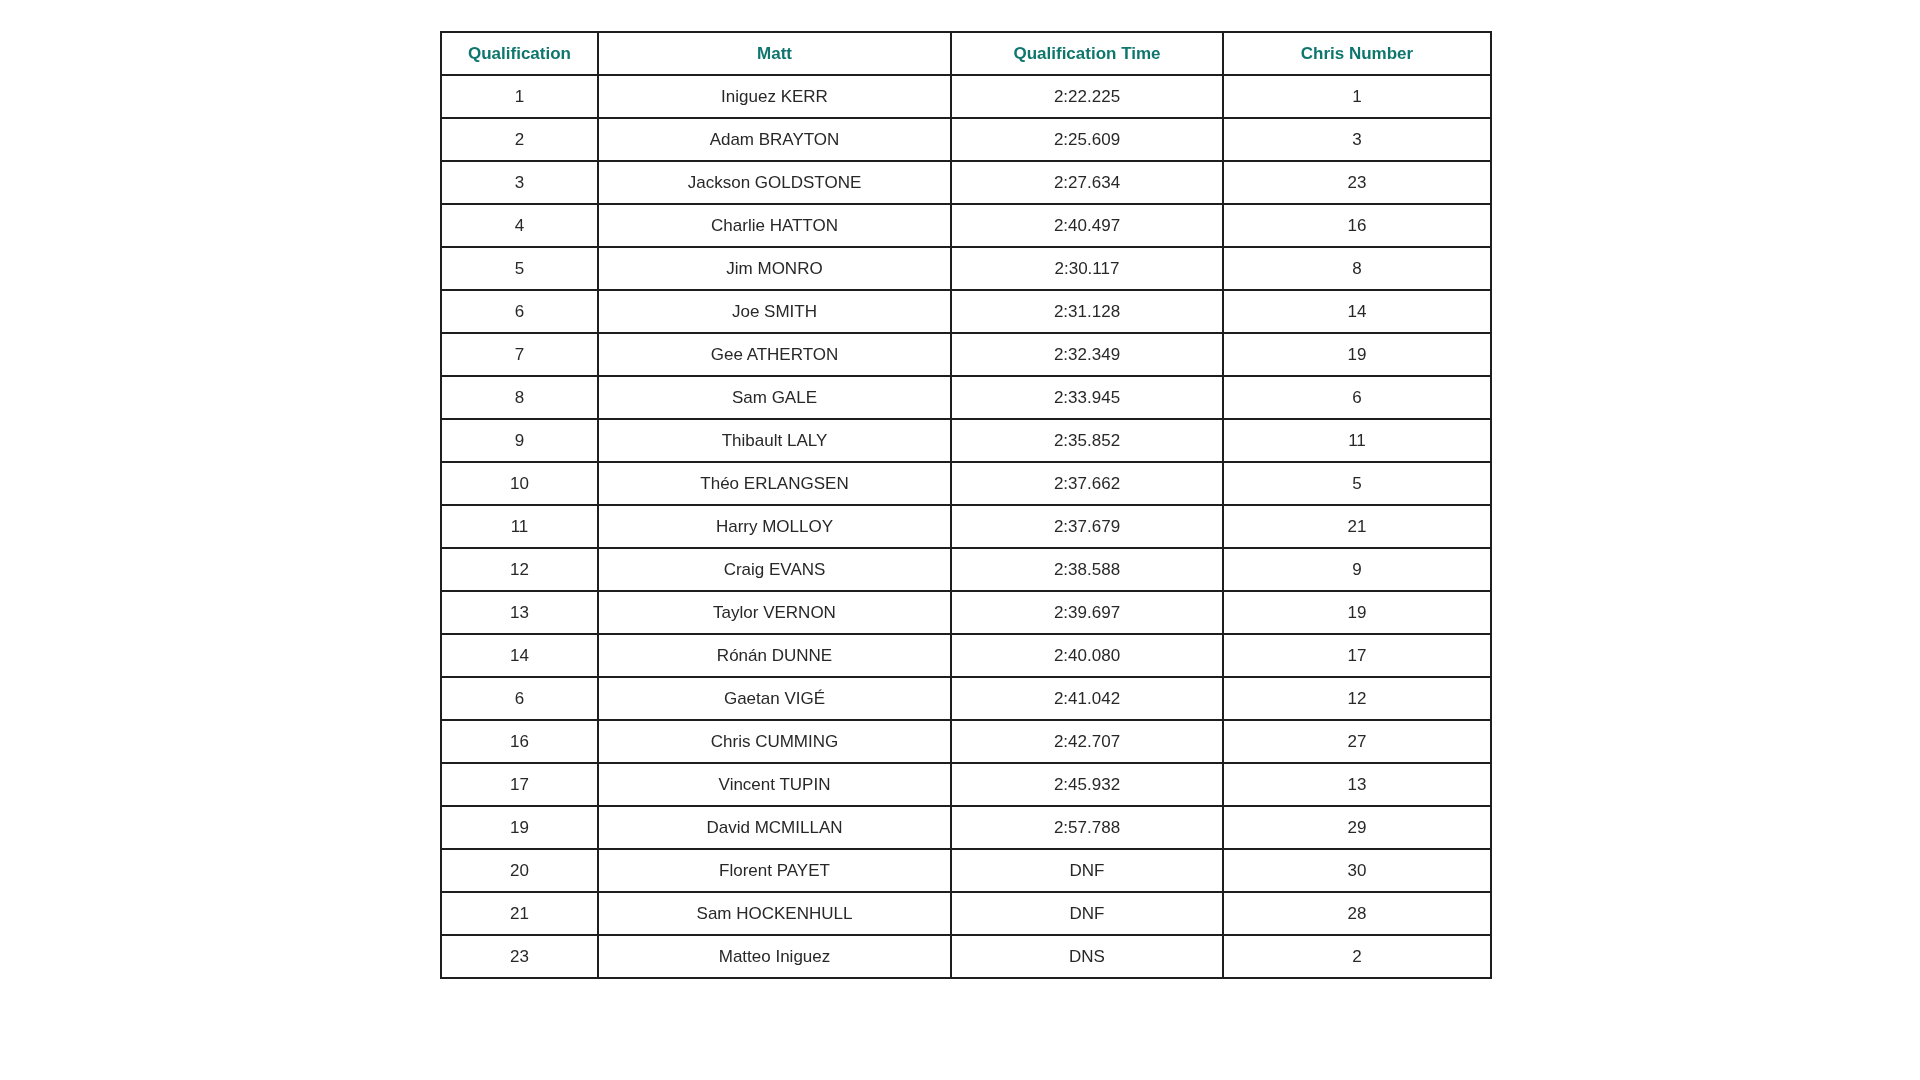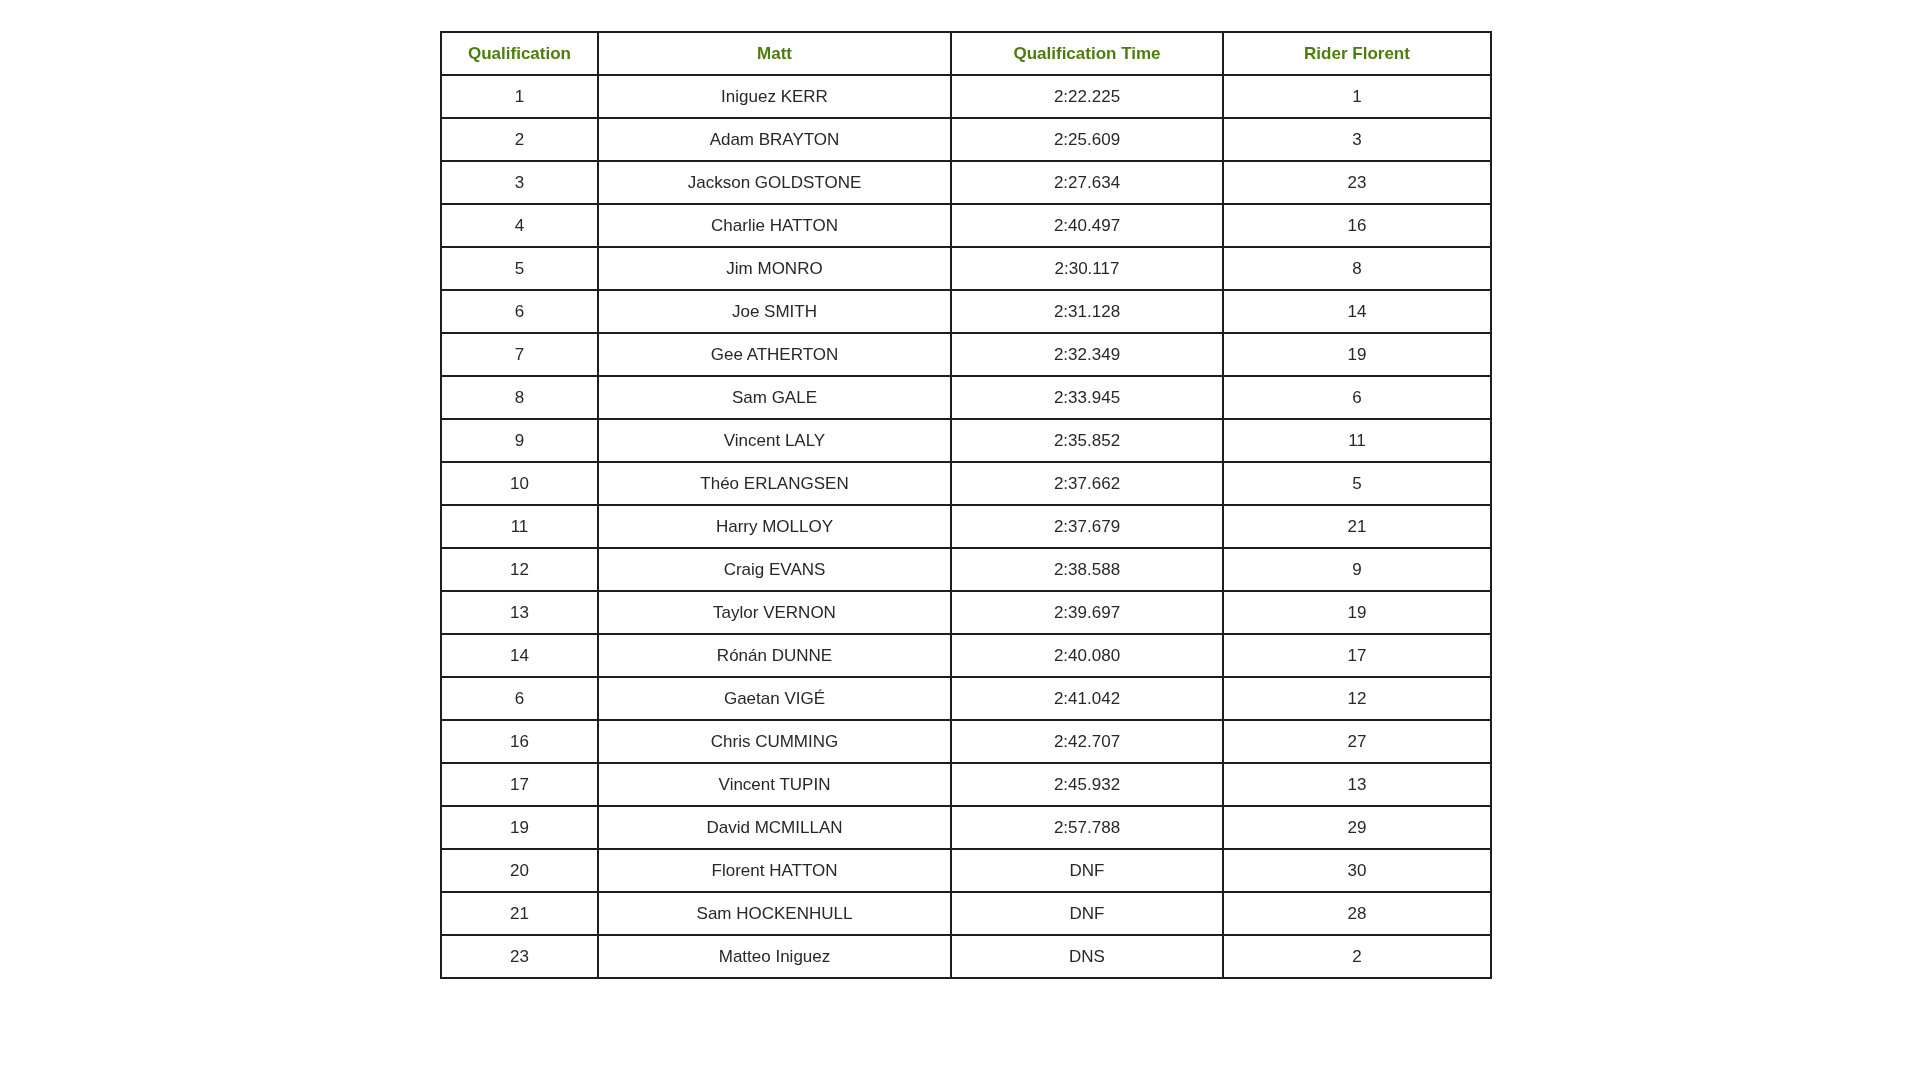--- a/index.html
+++ b/index.html
@@ -33,41 +33,41 @@
     padding: 0 6px;
     text-align: center;
     vertical-align: middle;
     font-size: 17px;
     color: #282828;
     overflow: hidden;
     white-space: nowrap;
   }
   table.results th {
     font-weight: bold;
-    color: #4d7c0f;
+    color: #0f766e;
   }
 </style>
 </head>
 <body>
 
 <div class="page">
   <div class="table-wrap">
     <table class="results">
       <colgroup>
         <col style="width:157px">
         <col style="width:353px">
         <col style="width:272px">
         <col style="width:268px">
       </colgroup>
       <thead>
         <tr>
           <th>Qualification</th>
           <th>Matt</th>
           <th>Qualification Time</th>
-          <th>Rider Florent</th>
+          <th>Chris Number</th>
         </tr>
       </thead>
       <tbody>
           <tr>
             <td>1</td>
             <td>Iniguez KERR</td>
             <td>2:22.225</td>
             <td>1</td>
           </tr>
           <tr>
@@ -107,21 +107,21 @@
             <td>19</td>
           </tr>
           <tr>
             <td>8</td>
             <td>Sam GALE</td>
             <td>2:33.945</td>
             <td>6</td>
           </tr>
           <tr>
             <td>9</td>
-            <td>Vincent LALY</td>
+            <td>Thibault LALY</td>
             <td>2:35.852</td>
             <td>11</td>
           </tr>
           <tr>
             <td>10</td>
             <td>Théo ERLANGSEN</td>
             <td>2:37.662</td>
             <td>5</td>
           </tr>
           <tr>
@@ -167,21 +167,21 @@
             <td>13</td>
           </tr>
           <tr>
             <td>19</td>
             <td>David MCMILLAN</td>
             <td>2:57.788</td>
             <td>29</td>
           </tr>
           <tr>
             <td>20</td>
-            <td>Florent HATTON</td>
+            <td>Florent PAYET</td>
             <td>DNF</td>
             <td>30</td>
           </tr>
           <tr>
             <td>21</td>
             <td>Sam HOCKENHULL</td>
             <td>DNF</td>
             <td>28</td>
           </tr>
           <tr>

